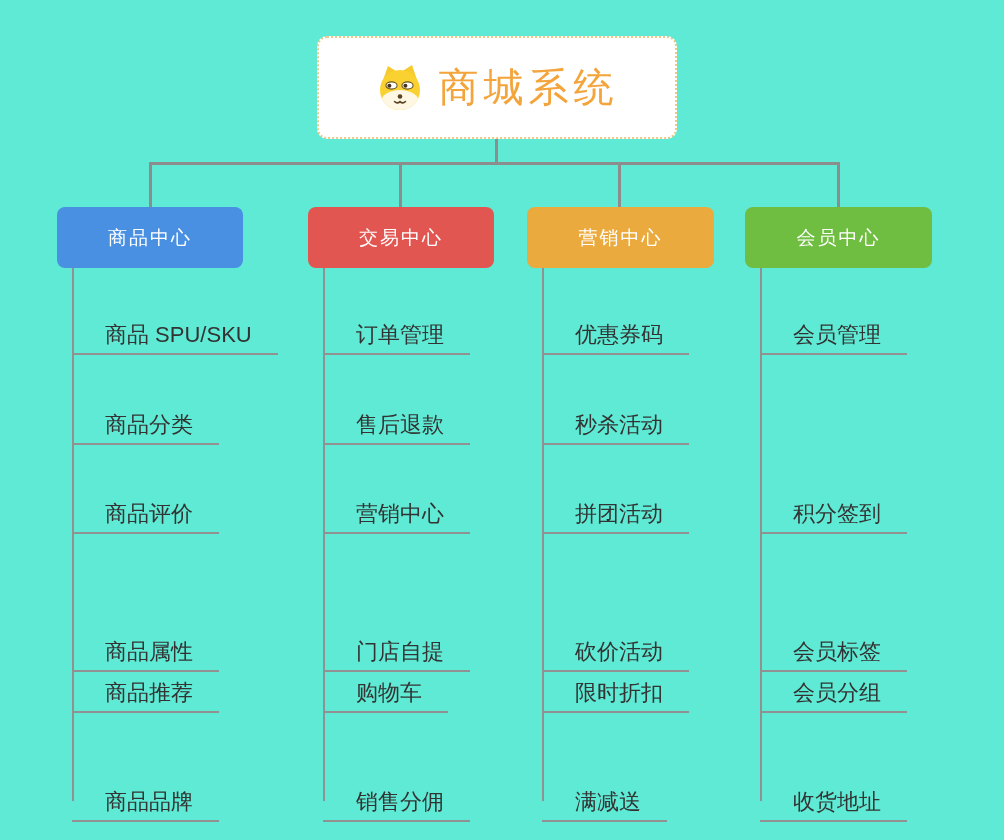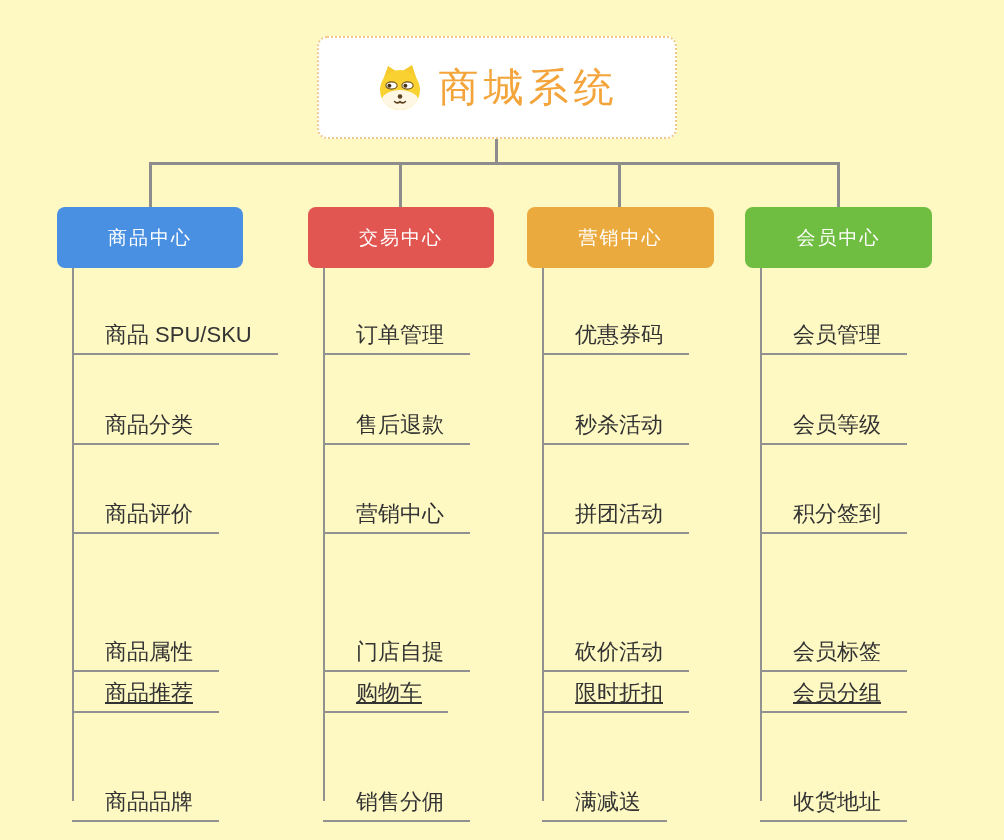--- a/index.html
+++ b/index.html
@@ -46,29 +46,29 @@
   .trunk { position:absolute; left:15px; top:61px; width:2px; height:533px; background:#919191; }
   .leaf {
     position:absolute; left:15px;
     box-sizing:border-box; height:38px; line-height:35px;
     padding:0 26px 0 33px;
     border-bottom:2px solid #919191;
     font-size:22px; color:#333333;
     white-space:nowrap;
   }
   .leaf.r0 { top:110px; } .leaf.r1 { top:200px;font-family:Liberation Serif, serif; } .leaf.r2 { top:289px; }
-  .leaf.r3 { top:379px;margin-top:48px; } .leaf.r4 { top:468px;text-decoration:underline; } .leaf.r5 { top:557px;margin-top:20px; }
+  .leaf.r3 { top:379px;margin-top:48px; } .leaf.r4 { top:468px; } .leaf.r5 { top:557px;margin-top:20px; }
 
   .b0 { left:57px; }  .b1 { left:308px; } .b2 { left:527px; } .b3 { left:745px; }
   .b2 .branch-head, .b3 .branch-head { width:187px; }
 </style>
 </head>
 <body>
 
-<div class="canvas" style="background: #fef9c3;">
+<div class="canvas" style="background: #5eead4;">
 
   <div class="conn stem" style="background: rgb(141, 141, 141);"></div>
   <div class="conn rail" style="background: rgb(141, 141, 141);"></div>
   <div class="conn drop" style="left: 149px; background: rgb(141, 141, 141);"></div>
   <div class="conn drop" style="left: 399px; background: rgb(141, 141, 141);"></div>
   <div class="conn drop" style="left: 618px; background: rgb(141, 141, 141);"></div>
   <div class="conn drop" style="left: 837px; background: rgb(141, 141, 141);"></div>
 
   <div class="root-node" style="border-color: rgb(242, 198, 132);">
     <svg class="dog-icon" viewBox="0 0 48 48">
@@ -119,20 +119,19 @@
     <div class="leaf r2">拼团活动</div>
     <div class="leaf r3">砍价活动</div>
     <div class="leaf r4">限时折扣</div>
     <div class="leaf r5">满减送</div>
   </div>
 
   <div class="branch b3">
     <div class="branch-head" style="background: rgb(112, 190, 65);">会员中心</div>
     <div class="trunk" style="background: rgb(145, 145, 145);"></div>
     <div class="leaf r0">会员管理</div>
-    <div class="leaf r1">会员等级</div>
     <div class="leaf r2">积分签到</div>
     <div class="leaf r3">会员标签</div>
     <div class="leaf r4">会员分组</div>
     <div class="leaf r5">收货地址</div>
   </div>
 
 </div>
 
 </body></html>

